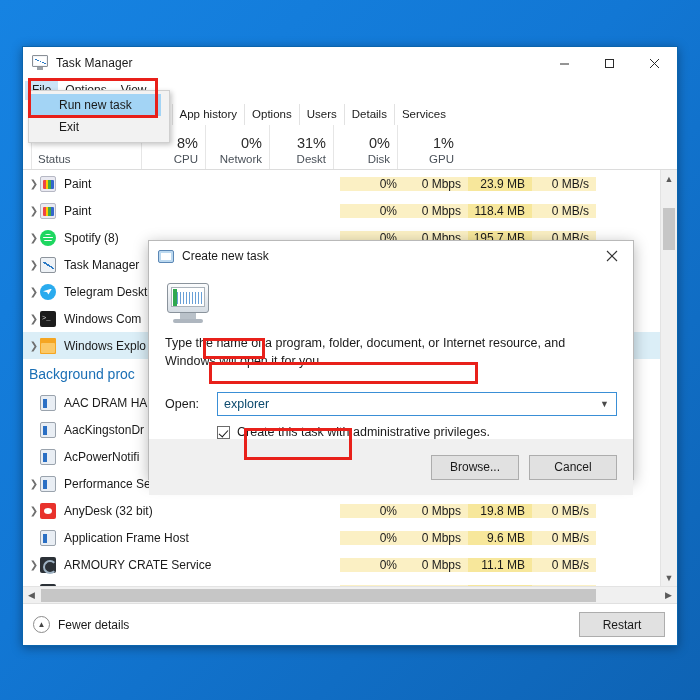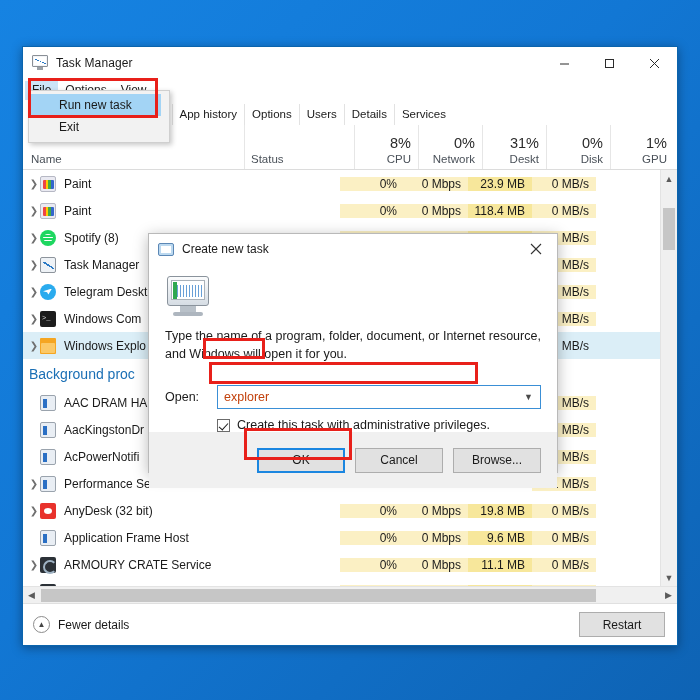--- a/index.html
+++ b/index.html
@@ -263,22 +263,22 @@
     margin-left:auto;
     width: 86px; height:25px;
     border:1px solid #adadad; background:#e1e1e1;
     font-size:12px; color:#1a1a1a;
     display:flex;align-items:center;justify-content:center;
   }
 
   
   #dialog {
     position:absolute;
-    left: 148px; top: 233px;
-    width: 410px; height: 240px;
+    left: 148px; top: 240px;
+    width: 486px; height: 240px;
     background:#ffffff;
     border:1px solid #b9b9b9;
     box-shadow: 0 3px 14px rgba(0,0,0,.28);
     z-index: 80;
     display:flex; flex-direction:column;
   }
   #dlg-title {
     height:30px; flex:0 0 30px; display:flex; align-items:center;
     padding-left:9px; background:#ffffff;
   }
@@ -329,21 +329,21 @@
   }
   #open-row {
     display:flex; align-items:center; margin-top: 22px;
   }
   #open-label { font-size:12.5px;color:#1a1a1a;width:52px;flex:0 0 52px; }
   #combo {
     flex:1 1 auto; height:24px; border:1px solid #3a8fd6; background:#ffffff;
     display:flex;align-items:center; position:relative;
   }
   #combo-val {
-    font-size:12.5px;color:#c2410c;padding-left:6px;
+    font-size:12.5px;color:#0c4a6e;padding-left:6px;
   }
   #combo-arrow {
     position:absolute;right:7px;top:6px;font-size:9px;color:#4a4a4a;
   }
   #check-row {
     display:flex;align-items:center;margin-top:9px;padding-left:52px;
   }
   #checkbox {
     width:13px;height:13px;border:1px solid #6b6b6b;background:#fff;
     margin-right:7px;position:relative;flex:0 0 13px;
@@ -412,24 +412,20 @@
     <div class="tab">Processes</div>
     <div class="tab">Performance</div>
     <div class="tab">App history</div>
     <div class="tab">Options</div>
     <div class="tab">Users</div>
     <div class="tab">Details</div>
     <div class="tab">Services</div>
   </div>
 
   <div id="colhead">
-    <div class="col name first">
-      <div class="pct">&nbsp;</div>
-      <div class="lbl" style="text-align:left">Name</div>
-    </div>
     <div class="col status">
       <div class="pct">&nbsp;</div>
       <div class="lbl">Status</div>
     </div>
     <div class="col num">
       <div class="pct">8%</div>
       <div class="lbl">CPU</div>
     </div>
     <div class="col num">
       <div class="pct">0%</div>
@@ -682,22 +678,21 @@
       </div>
     </div>
 
     <div id="check-row">
       <div id="checkbox"></div>
       <div id="check-label">Create this task with administrative privileges.</div>
     </div>
   </div>
 
   <div id="dlg-footer">
-    <div class="dbtn focus">OK</div>
+    <div class="dbtn">Browse...</div>
     <div class="dbtn">Cancel</div>
-    <div class="dbtn">Browse...</div>
   </div>
 </div>
 
 <div class="redbox" style="left:28px;  top:78px;  width:130px; height:40px;"></div>
 <div class="redbox" style="left:203px; top:338px; width:62px;  height:21px;"></div>
 <div class="redbox" style="left:209px; top:362px; width:269px; height:22px;"></div>
 <div class="redbox" style="left:244px; top:428px; width:108px; height:32px;"></div>
 
 </body></html>

